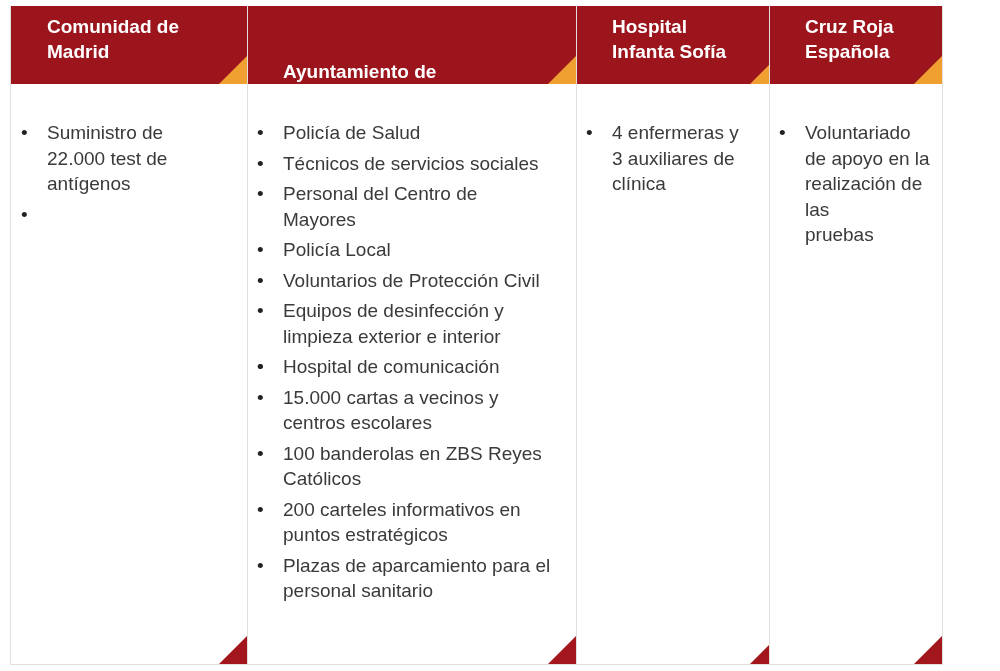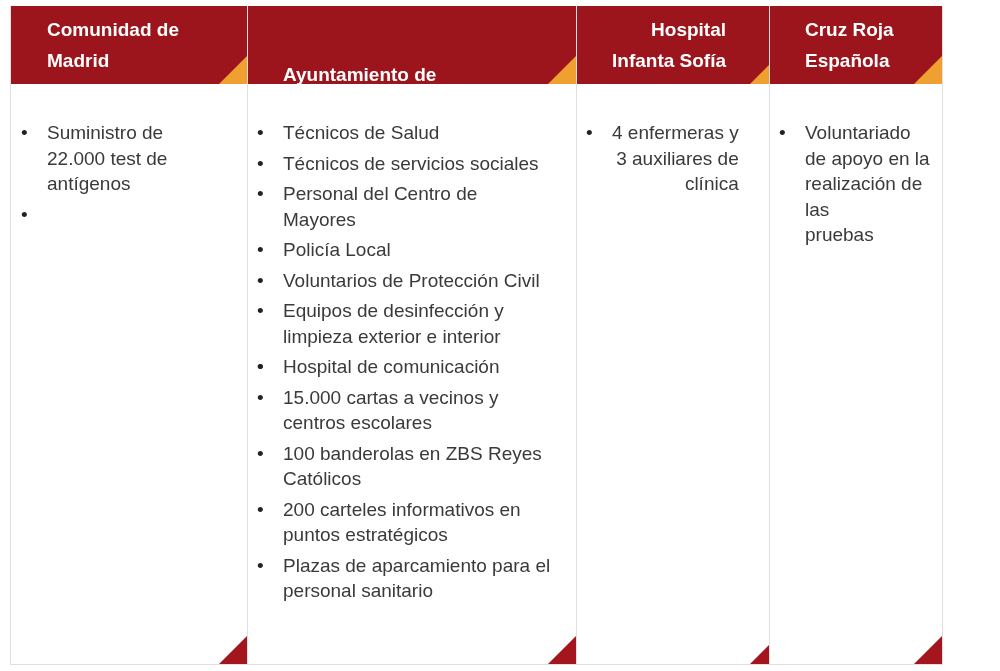--- a/index.html
+++ b/index.html
@@ -3,21 +3,21 @@
 <meta charset="utf-8">
 <style>
   html, body { margin:0; padding:0; background:#ffffff; }
   body { width:1000px; height:671px; position:relative; overflow:hidden;
          font-family:"Liberation Sans", "DejaVu Sans", sans-serif; }
   .col { position:absolute; top:6px; height:659px; box-sizing:border-box;
          border-left:1px solid #e3dede; border-right:1px solid #e3dede; border-bottom:1px solid #e3dede; background:#fff; }
   .head { position:absolute; left:0; right:0; top:0; height:78px; background:#9c151d; overflow:hidden; }
   .head .tri { position:absolute; right:0; bottom:0; width:0; height:0;
                border-left:28px solid transparent; border-bottom:28px solid #f0a030; }
-  .head .title { position:absolute; top:8px; color:#fff; font-weight:bold; font-size:19px; line-height:31px; white-space:pre-line; }
+  .head .title { position:absolute; top:8px; color:#fff; font-weight:bold; font-size:19px; line-height:25px; white-space:pre-line; }
   .body { position:absolute; top:78px; left:0; right:0; bottom:0; }
   ul { list-style:none; margin:0; padding:0; position:absolute; top:36px; }
   li { position:relative; font-size:19px; line-height:25.5px; color:#3a3a3a; margin-bottom:5px; white-space:pre-line; }
   li .b { position:absolute; left:-26px; top:0; color:#222; }
   .corner { position:absolute; right:0; bottom:0; width:0; height:0;
             border-left:28px solid transparent; border bottom:0; border-bottom:28px solid #a3161d; }
 </style>
 </head>
 <body>
 
@@ -39,21 +39,21 @@
 </div>
 
 <div class="col" style="left:247px; width:330px;">
   <div class="head">
     <div class="title" style="left:35px;margin-top:45px;">Ayuntamiento de
 San Sebastián de los Reyes</div>
     <div class="tri"></div>
   </div>
   <div class="body">
     <ul style="left:35px;">
-      <li><span class="b">•</span><span>Técnicos de Salud</span></li>
+      <li><span class="b">•</span><span>Policía de Salud</span></li>
       <li><span class="b">•</span><span>Técnicos de servicios sociales</span></li>
       <li><span class="b">•</span><span>Personal del Centro de
 Mayores</span></li>
       <li><span class="b">•</span><span>Policía Local</span></li>
       <li><span class="b">•</span><span>Voluntarios de Protección Civil</span></li>
       <li><span class="b">•</span><span>Equipos de desinfección y
 limpieza exterior e interior</span></li>
       <li><span class="b">•</span></li>
       <li><span class="b">•</span><span>Hospital de comunicación</span></li>
       <li><span class="b">•</span><span>15.000 cartas a vecinos y
@@ -62,21 +62,21 @@
 Católicos</span></li>
       <li><span class="b">•</span><span>200 carteles informativos en
 puntos estratégicos</span></li>
       <li><span class="b">•</span><span>Plazas de aparcamiento para el
 personal sanitario</span></li>
     </ul>
     <div class="corner"></div>
   </div>
 </div>
 
-<div class="col" style="left:576px; width:203px;text-align:right;">
+<div class="col" style="left:576px; width:203px;">
   <div class="head">
     <div class="title" style="left:35px;">Hospital
 Infanta Sofía</div>
     <div class="tri"></div>
   </div>
   <div class="body">
     <ul style="left:35px;">
       <li><span class="b">•</span><span>4 enfermeras y
 3 auxiliares de
 clínica</span></li>

